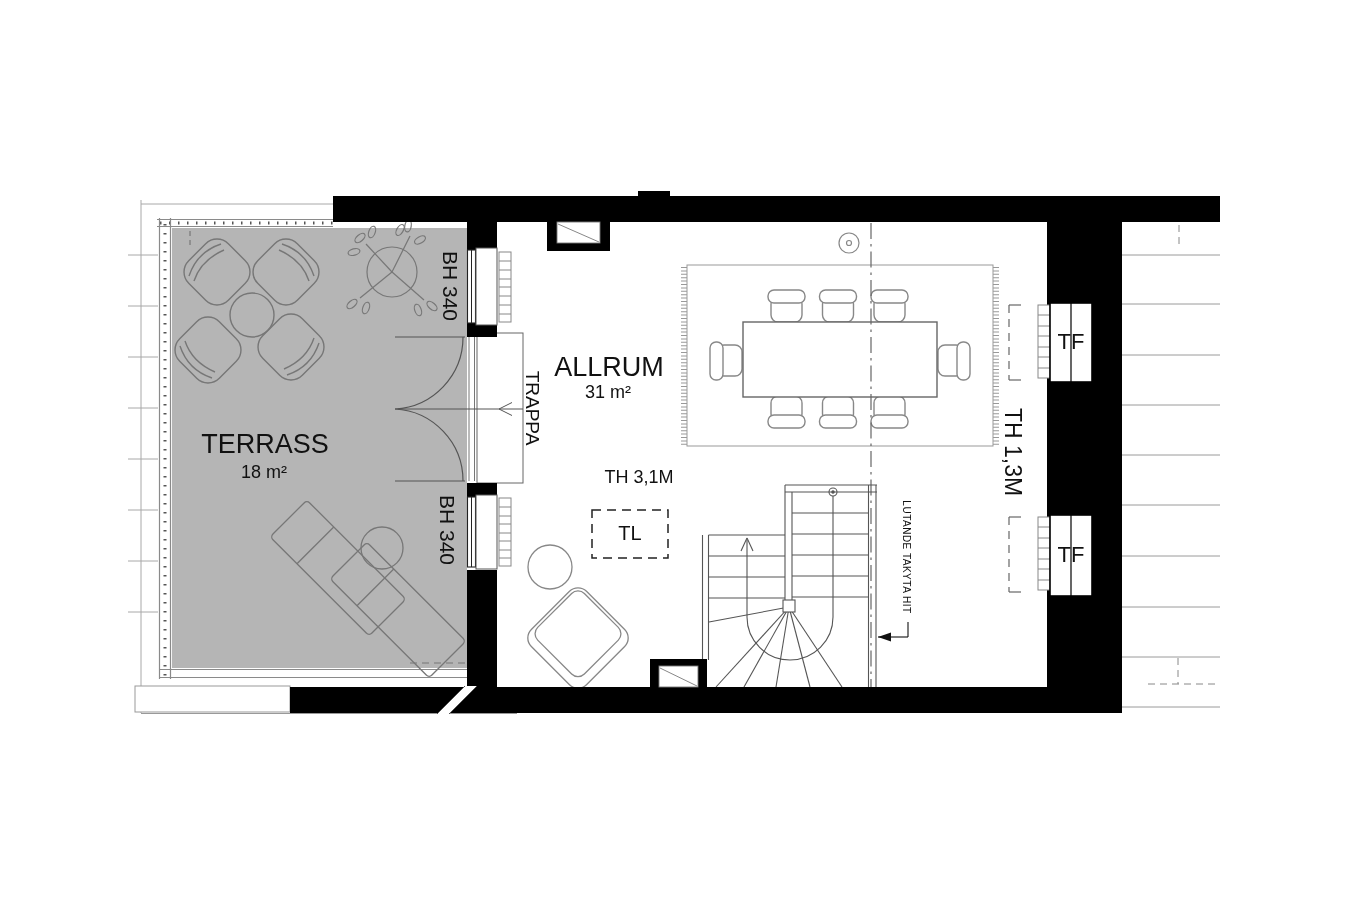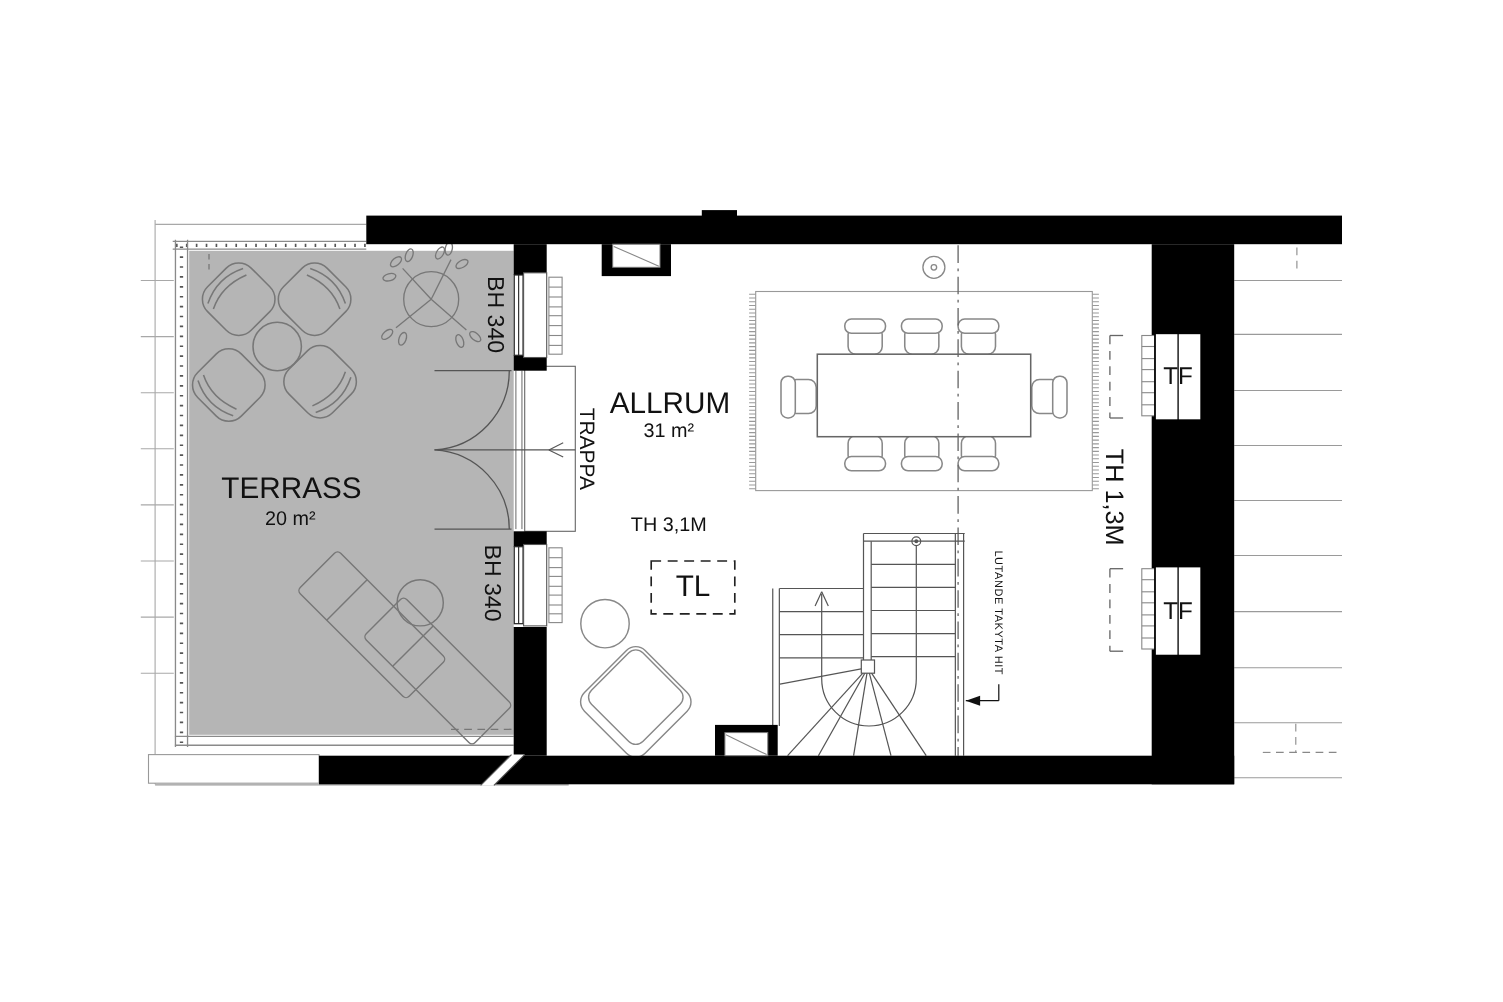--- a/index.html
+++ b/index.html
@@ -2,21 +2,21 @@
 <html><head>
 <meta charset="utf-8">
 <style>
   html,body{margin:0;padding:0;background:#fff;}
   #canvas{position:relative;width:1366px;height:911px;background:#ffffff;overflow:hidden;
           font-family:"Liberation Sans", sans-serif;color:#111;}
   #plan-svg{position:absolute;left:0;top:0;}
   .lbl{position:absolute;transform:translate(-50%,-50%);white-space:nowrap;color:#111;
        line-height:1.05;text-align:center;}
   .lbl.v{writing-mode:vertical-rl;text-orientation:mixed;}
-  .fs27{font-size:27px;} .fs25{font-size:18px;} .fs26{font-size:27px;}
+  .fs27{font-size:27px;} .fs25{font-size:18px;} .fs26{font-size:20px;}
   .fs24{font-size:22px;} .fs23{font-size:23px;} .fs21{font-size:21px;}
   .fs19{font-size:19px;} .fs10{font-size:10px;letter-spacing:.5px;}
 </style>
 </head>
 <body>
 
 <div id="canvas">
 
 <svg id="plan-svg" width="1366" height="911" viewBox="0 0 1366 911">
 
@@ -327,24 +327,24 @@
           <line x1="1038" y1="559" x2="1050" y2="559"></line>
       <line x1="1038" y1="569" x2="1050" y2="569"></line>
           <line x1="1038" y1="580" x2="1050" y2="580"></line>
     </g>
     <rect x="1050" y="515" width="42" height="81" fill="#fff" stroke="#000" stroke-width="1.6"></rect>
     <line x1="1071" y1="515" x2="1071" y2="596" stroke="#000" stroke-width="1.2"></line>
   </g>
 </svg>
 
   <div class="lbl fs27" style="left:265px;top:444px;">TERRASS</div>
-  <div class="lbl fs25" style="left:264px;top:472px;">20 m²</div>
+  <div class="lbl fs25" style="left:264px;top:472px;">18 m²</div>
   <div class="lbl fs27" style="left:609px;top:367px;">ALLRUM</div>
   <div class="lbl fs25" style="left:608px;top:392px;">31 m²</div>
-  <div class="lbl fs25" style="left:608px;top:477px;">TH 3,1M</div>
+  <div class="lbl fs25" style="left:639px;top:477px;">TH 3,1M</div>
   <div class="lbl fs26" style="left:630px;top:533px;">TL</div>
   <div class="lbl fs24" style="left:1071px;top:342px;">TF</div>
   <div class="lbl fs24" style="left:1071px;top:555px;">TF</div>
   <div class="lbl v fs21" style="left:450px;top:286px;">BH 340</div>
   <div class="lbl v fs21" style="left:447px;top:530px;">BH 340</div>
   <div class="lbl v fs19" style="left:532px;top:408px;">TRAPPA</div>
   <div class="lbl v fs23" style="left:1013px;top:452px;">TH 1,3M</div>
   <div class="lbl v fs10" style="left:906px;top:557px;">LUTANDE TAKYTA HIT</div>
 
 </div>

